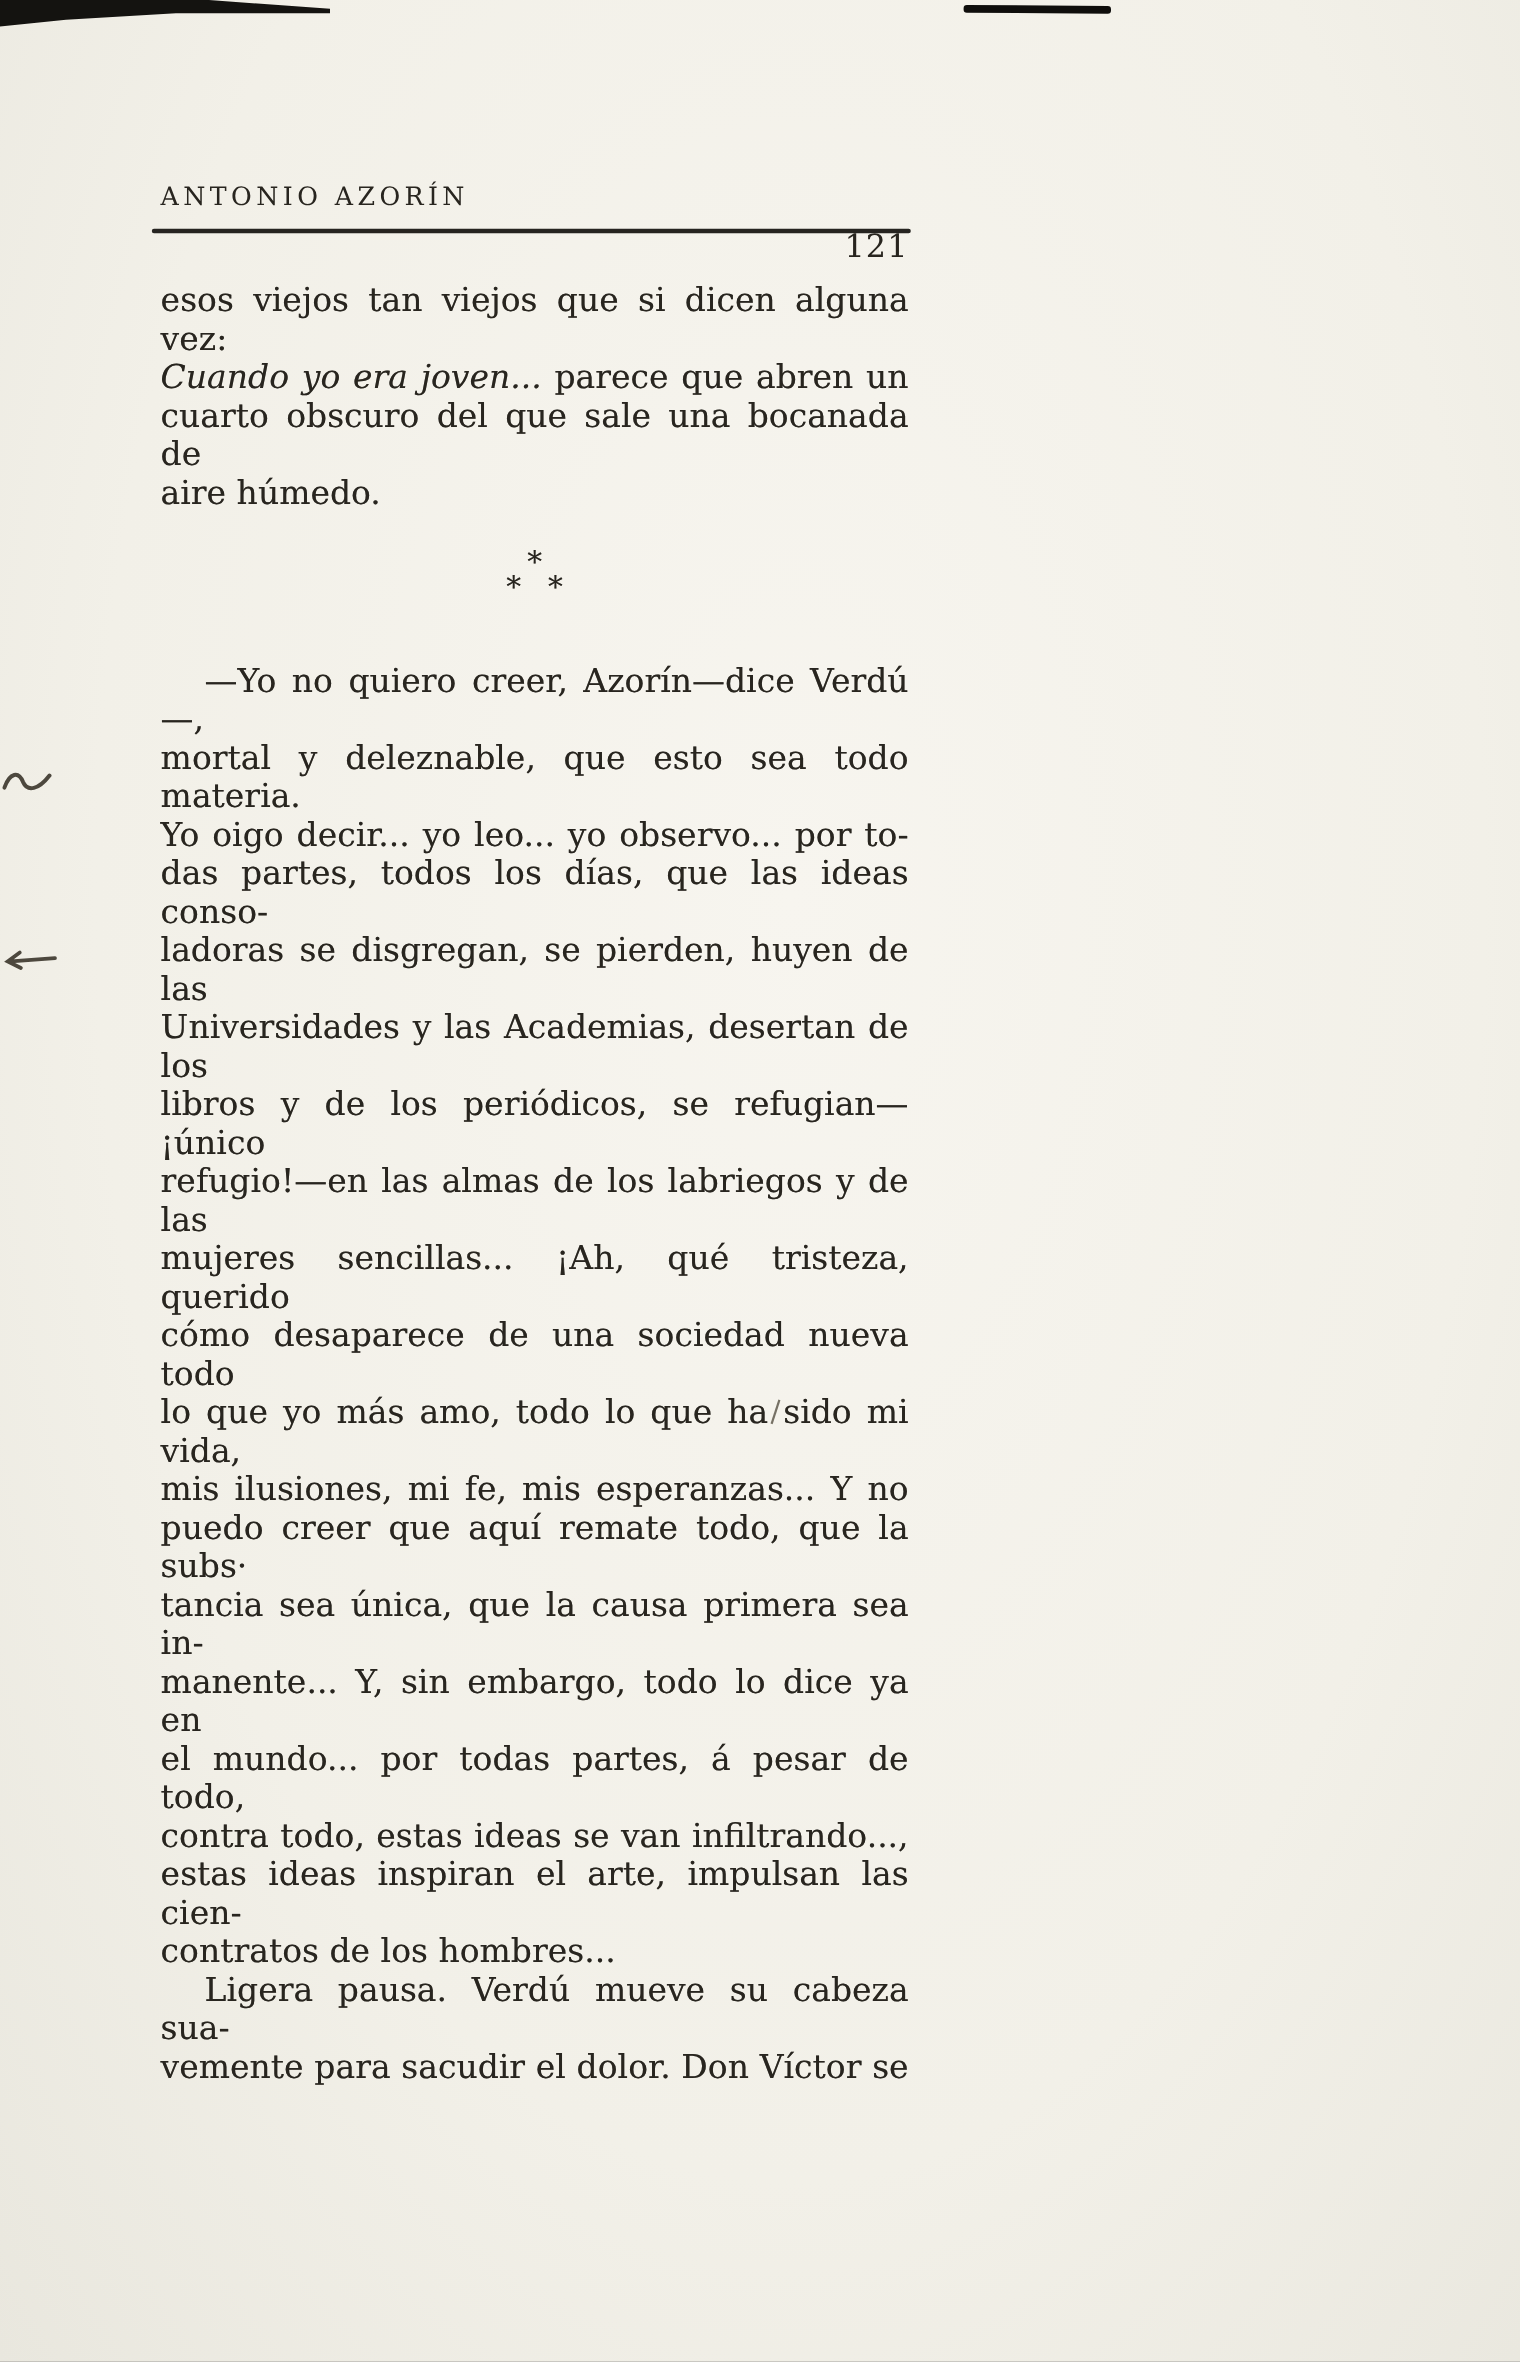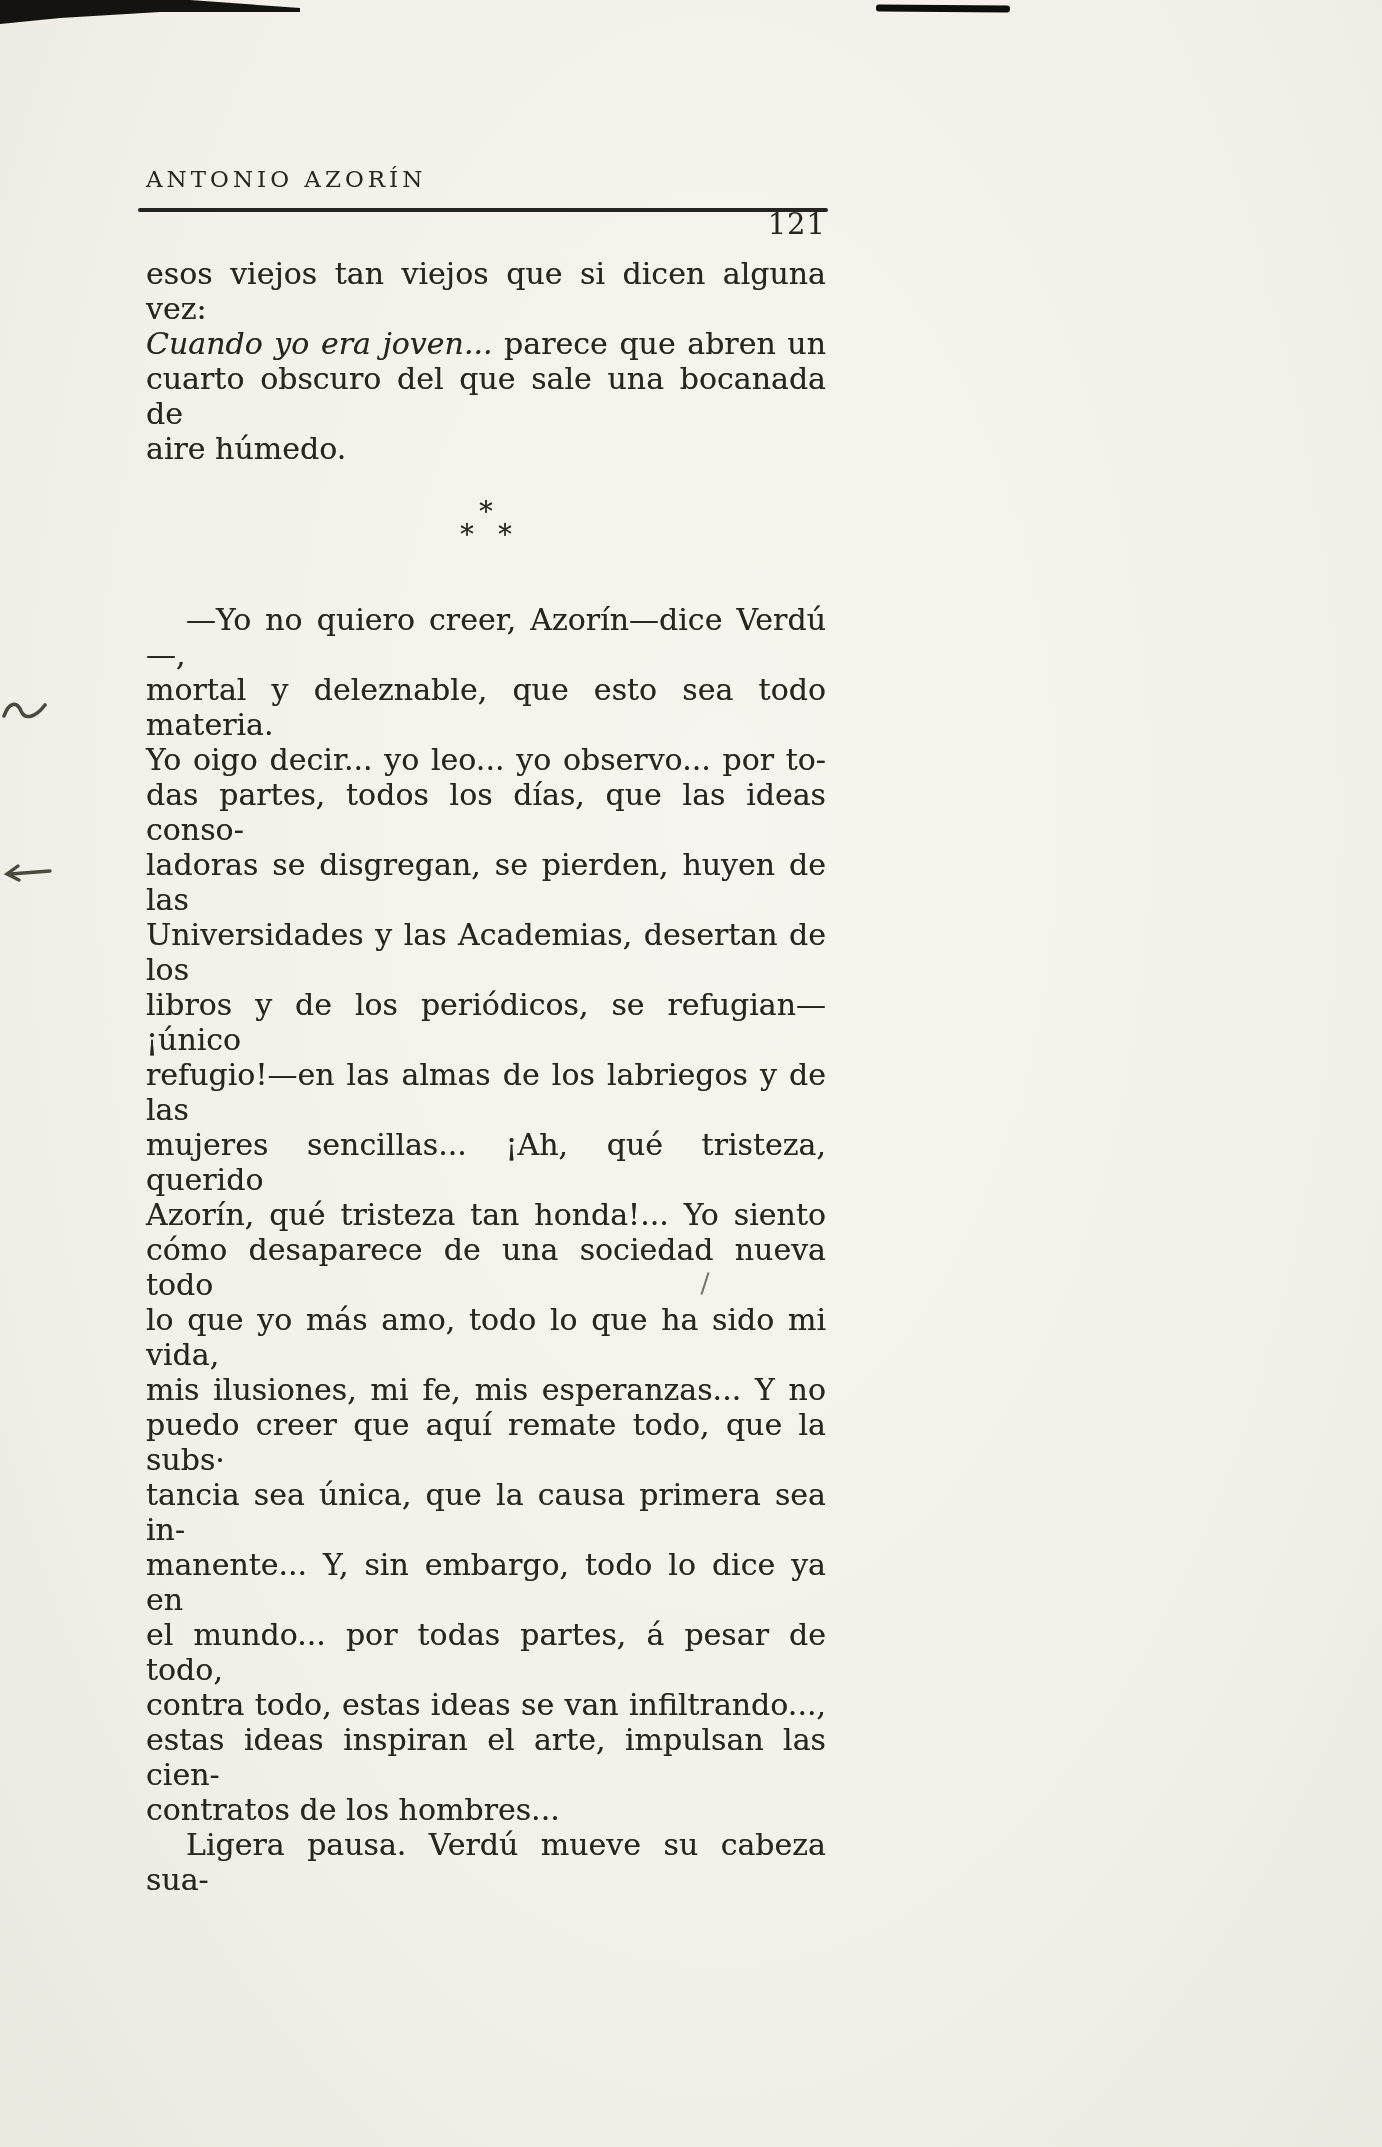--- a/index.html
+++ b/index.html
@@ -89,32 +89,32 @@
       <div class="para" data-justify-last="false">
           <div class="line indent">—Yo no quiero creer, Azorín—dice Verdú—,</div>
           <div class="line">mortal y deleznable, que esto sea todo materia.</div>
           <div class="line">Yo oigo decir... yo leo... yo observo... por to-</div>
           <div class="line">das partes, todos los días, que las ideas conso-</div>
           <div class="line">ladoras se disgregan, se pierden, huyen de las</div>
           <div class="line">Universidades y las Academias, desertan de los</div>
           <div class="line">libros y de los periódicos, se refugian—¡único</div>
           <div class="line">refugio!—en las almas de los labriegos y de las</div>
           <div class="line">mujeres sencillas... ¡Ah, qué tristeza, querido</div>
-          <div class="line">Azorín, qué tristeza tan honda!... Yo siento</div>
           <div class="line">cómo desaparece de una sociedad nueva todo</div>
           <div class="line">lo que yo más amo, todo lo que ha sido mi vida,</div>
           <div class="line">mis ilusiones, mi fe, mis esperanzas... Y no</div>
           <div class="line">puedo creer que aquí remate todo, que la subs·</div>
           <div class="line">tancia sea única, que la causa primera sea in-</div>
           <div class="line">manente... Y, sin embargo, todo lo dice ya en</div>
           <div class="line">el mundo... por todas partes, á pesar de todo,</div>
           <div class="line">contra todo, estas ideas se van infiltrando...,</div>
           <div class="line">estas ideas inspiran el arte, impulsan las cien-</div>
           <div class="line last-line">contratos de los hombres...</div>
         </div>
 
       <div class="para" data-justify-last="true">
           <div class="line indent">Ligera pausa. Verdú mueve su cabeza sua-</div>
+          <div class="line last-line">vemente para sacudir el dolor. Don Víctor se</div>
         </div>
 
     </div>
   </div>
 </div>
 
 </body></html>

